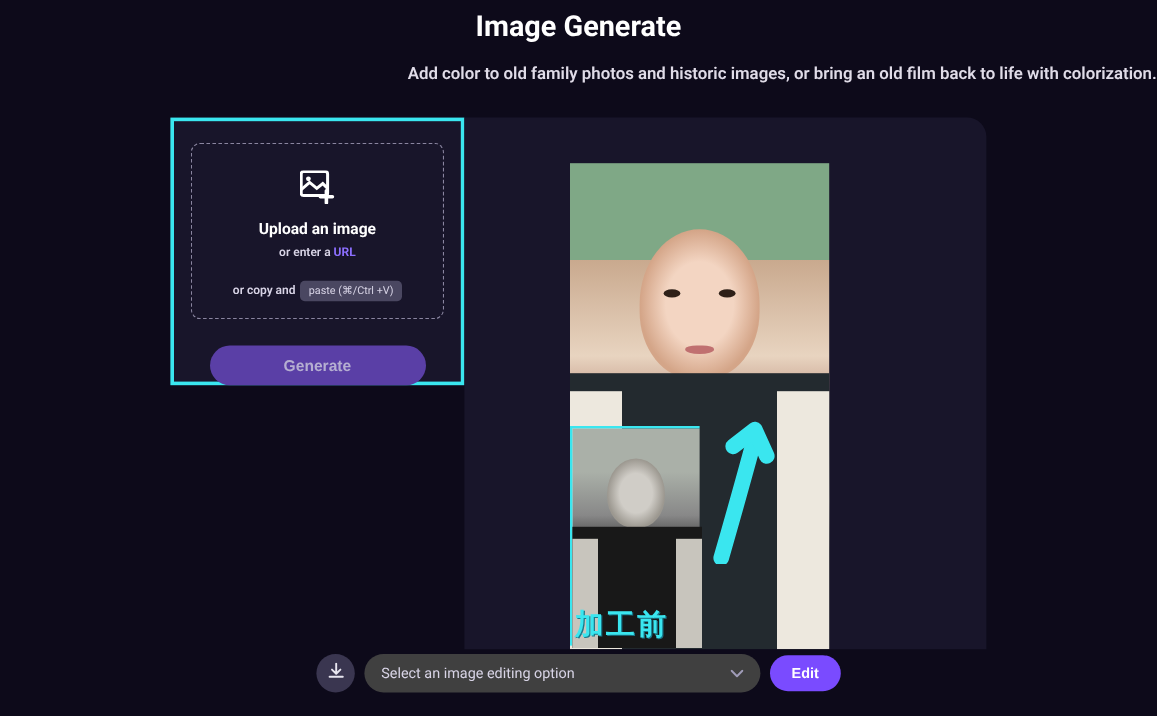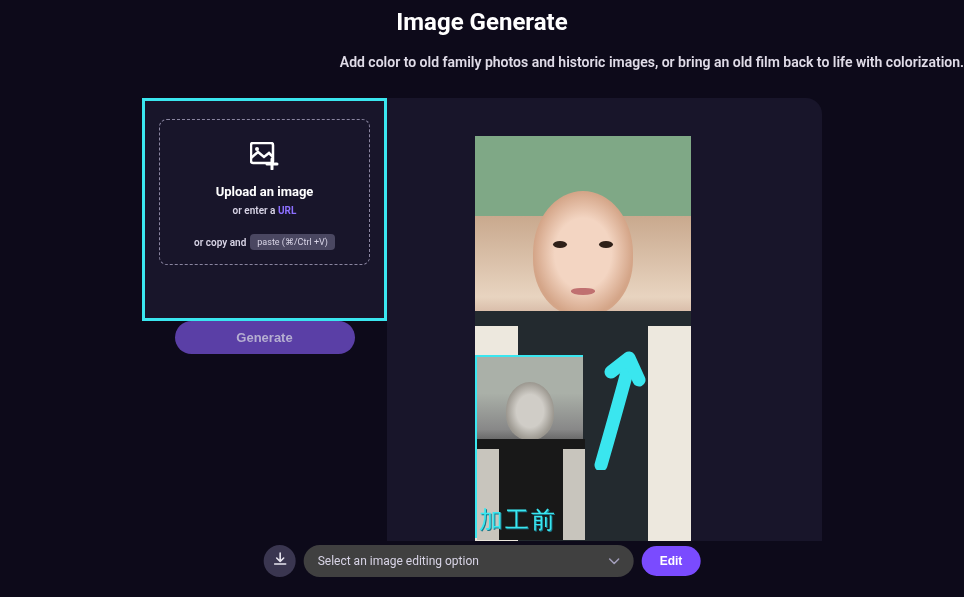--- a/index.html
+++ b/index.html
@@ -81,21 +81,21 @@
     .paste-badge {
       background: #4a4761;
       padding: 3px 7px;
       border-radius: 4px;
       font-size: 9px;
       font-weight: 400;
     }
     .generate-btn {
       display: block;
       width: 180px;
-      margin: 56px auto 0;
+      margin: 22px auto 0;
       background: #5a3fa6;
       color: #b5aed1;
       border: none;
       border-radius: 20px;
       padding: 9px 0;
       font-size: 13px;
       font-weight: 600;
       cursor: pointer;
     }
     .preview-panel {
@@ -243,21 +243,21 @@
       color: #3ae6ef;
       z-index: 5;
       letter-spacing: 2px;
       text-shadow: 1px 1px 0 #18788a;
     }
     .label-before {
       position: absolute;
       bottom: 2px;
       left: 4px;
       font-size: 24px;
-      font-weight: 400;
+      font-weight: 700;
       color: #3ae6ef;
       z-index: 5;
       letter-spacing: 2px;
       text-shadow: 1px 1px 0 #18788a;
     }
     .arrow {
       position: absolute;
       left: 114px;
       bottom: 64px;
       z-index: 6;

